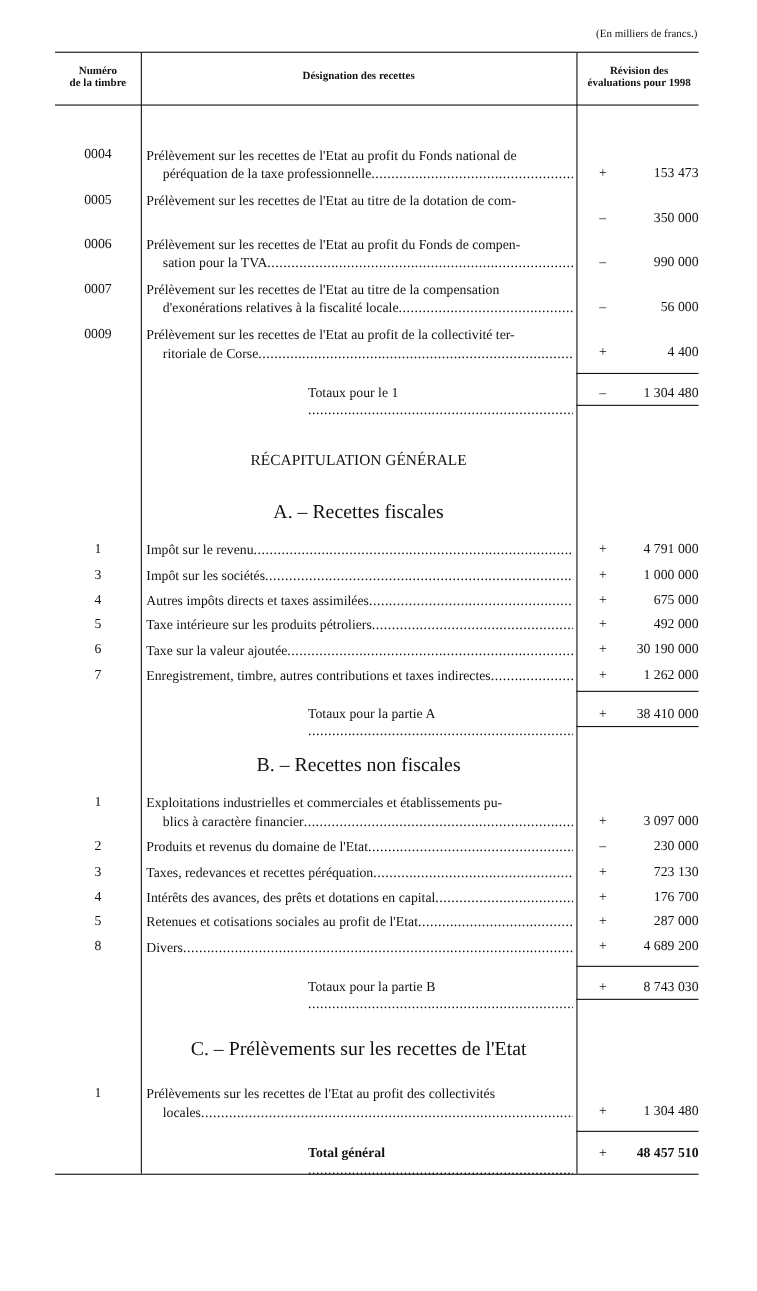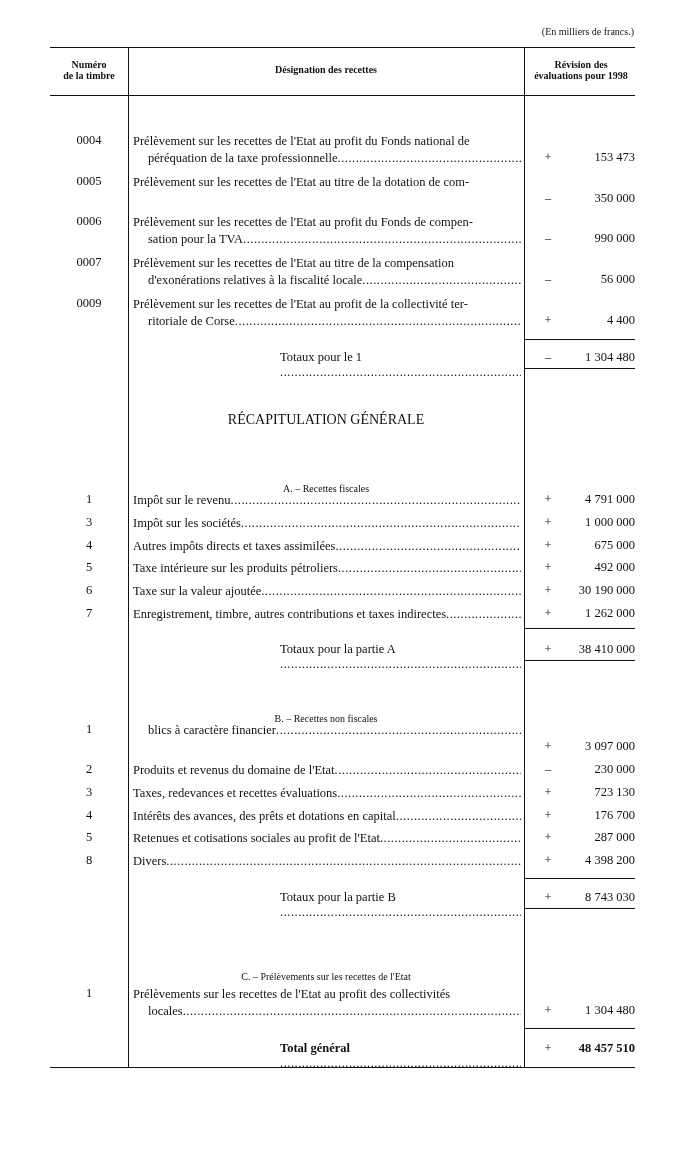--- a/index.html
+++ b/index.html
@@ -31,21 +31,21 @@
   .desc .l2 { display: flex; padding-left: 15px; white-space: nowrap; }
   .desc .single { display: flex; white-space: nowrap; }
   .dots { flex: 1; overflow: hidden; white-space: nowrap; }
   .dots::after { content: "........................................................................................................................................................................"; letter-spacing: 0.5px; }
   .sign { position: absolute; left: 488px; width: 20px; text-align: center; }
   .amt { position: absolute; right: 0; width: 80px; text-align: right; }
   .total-desc { position: absolute; left: 230px; width: 241px; display: flex; white-space: nowrap; flex-direction: column; }
   .sep { position: absolute; left: 474px; width: 111px; border-top: 1.2px solid #111; }
   .heading { position: absolute; left: 78px; width: 396px; text-align: center; font-weight: normal; }
   .h-main { font-size: 14px; }
-  .h-sub { font-size: 10px; margin-top: 28px; }
+  .h-sub { font-size: 18px; }
   .bold { font-weight: bold; }
 </style>
 </head>
 <body>
 
 <div class="unit-note">(En milliers de francs.)</div>
 
 <div class="tbl" style="height:1019px;">
   <div class="vline v1"></div>
   <div class="vline v2"></div>
@@ -207,20 +207,21 @@
     <div class="sign">+</div>
     <div class="amt">38 410 000</div>
   </div>
   <div class="sep" style="top:612px;"></div>
 
   <div class="heading h-sub" style="top:637px;">B. – Recettes non fiscales</div>
 
   <div class="row" style="top:674px;">
     <div class="num">1</div>
     <div class="desc">
+        <span class="l1">Exploitations industrielles et commerciales et établissements pu-</span>
         <span class="l2">
           <span>blics à caractère financier</span>
           <span class="dots"></span>
         </span>
       </div>
     <div class="sign" style="top:17px;">+</div>
     <div class="amt" style="top:17px;">3 097 000</div>
   </div>
   <div class="row" style="top:714px;">
     <div class="num">2</div>
@@ -230,21 +231,21 @@
           <span class="dots"></span>
         </span>
       </div>
     <div class="sign">–</div>
     <div class="amt">230 000</div>
   </div>
   <div class="row" style="top:737px;">
     <div class="num">3</div>
     <div class="desc">
         <span class="single">
-          <span>Taxes, redevances et recettes évaluations</span>
+          <span>Taxes, redevances et recettes péréquation</span>
           <span class="dots"></span>
         </span>
       </div>
     <div class="sign">+</div>
     <div class="amt">723 130</div>
   </div>
   <div class="row" style="top:760px;">
     <div class="num">4</div>
     <div class="desc">
         <span class="single">
@@ -268,21 +269,21 @@
   </div>
   <div class="row" style="top:805px;">
     <div class="num">8</div>
     <div class="desc">
         <span class="single">
           <span>Divers</span>
           <span class="dots"></span>
         </span>
       </div>
     <div class="sign">+</div>
-    <div class="amt">4 398 200</div>
+    <div class="amt">4 689 200</div>
   </div>
   <div class="sep" style="top:830px;"></div>
   <div class="row" style="top:842px;">
     <div class="total-desc">
         <span>Totaux pour la partie B</span>
         <span class="dots"></span>
       </div>
     <div class="sign">+</div>
     <div class="amt">8 743 030</div>
   </div>

